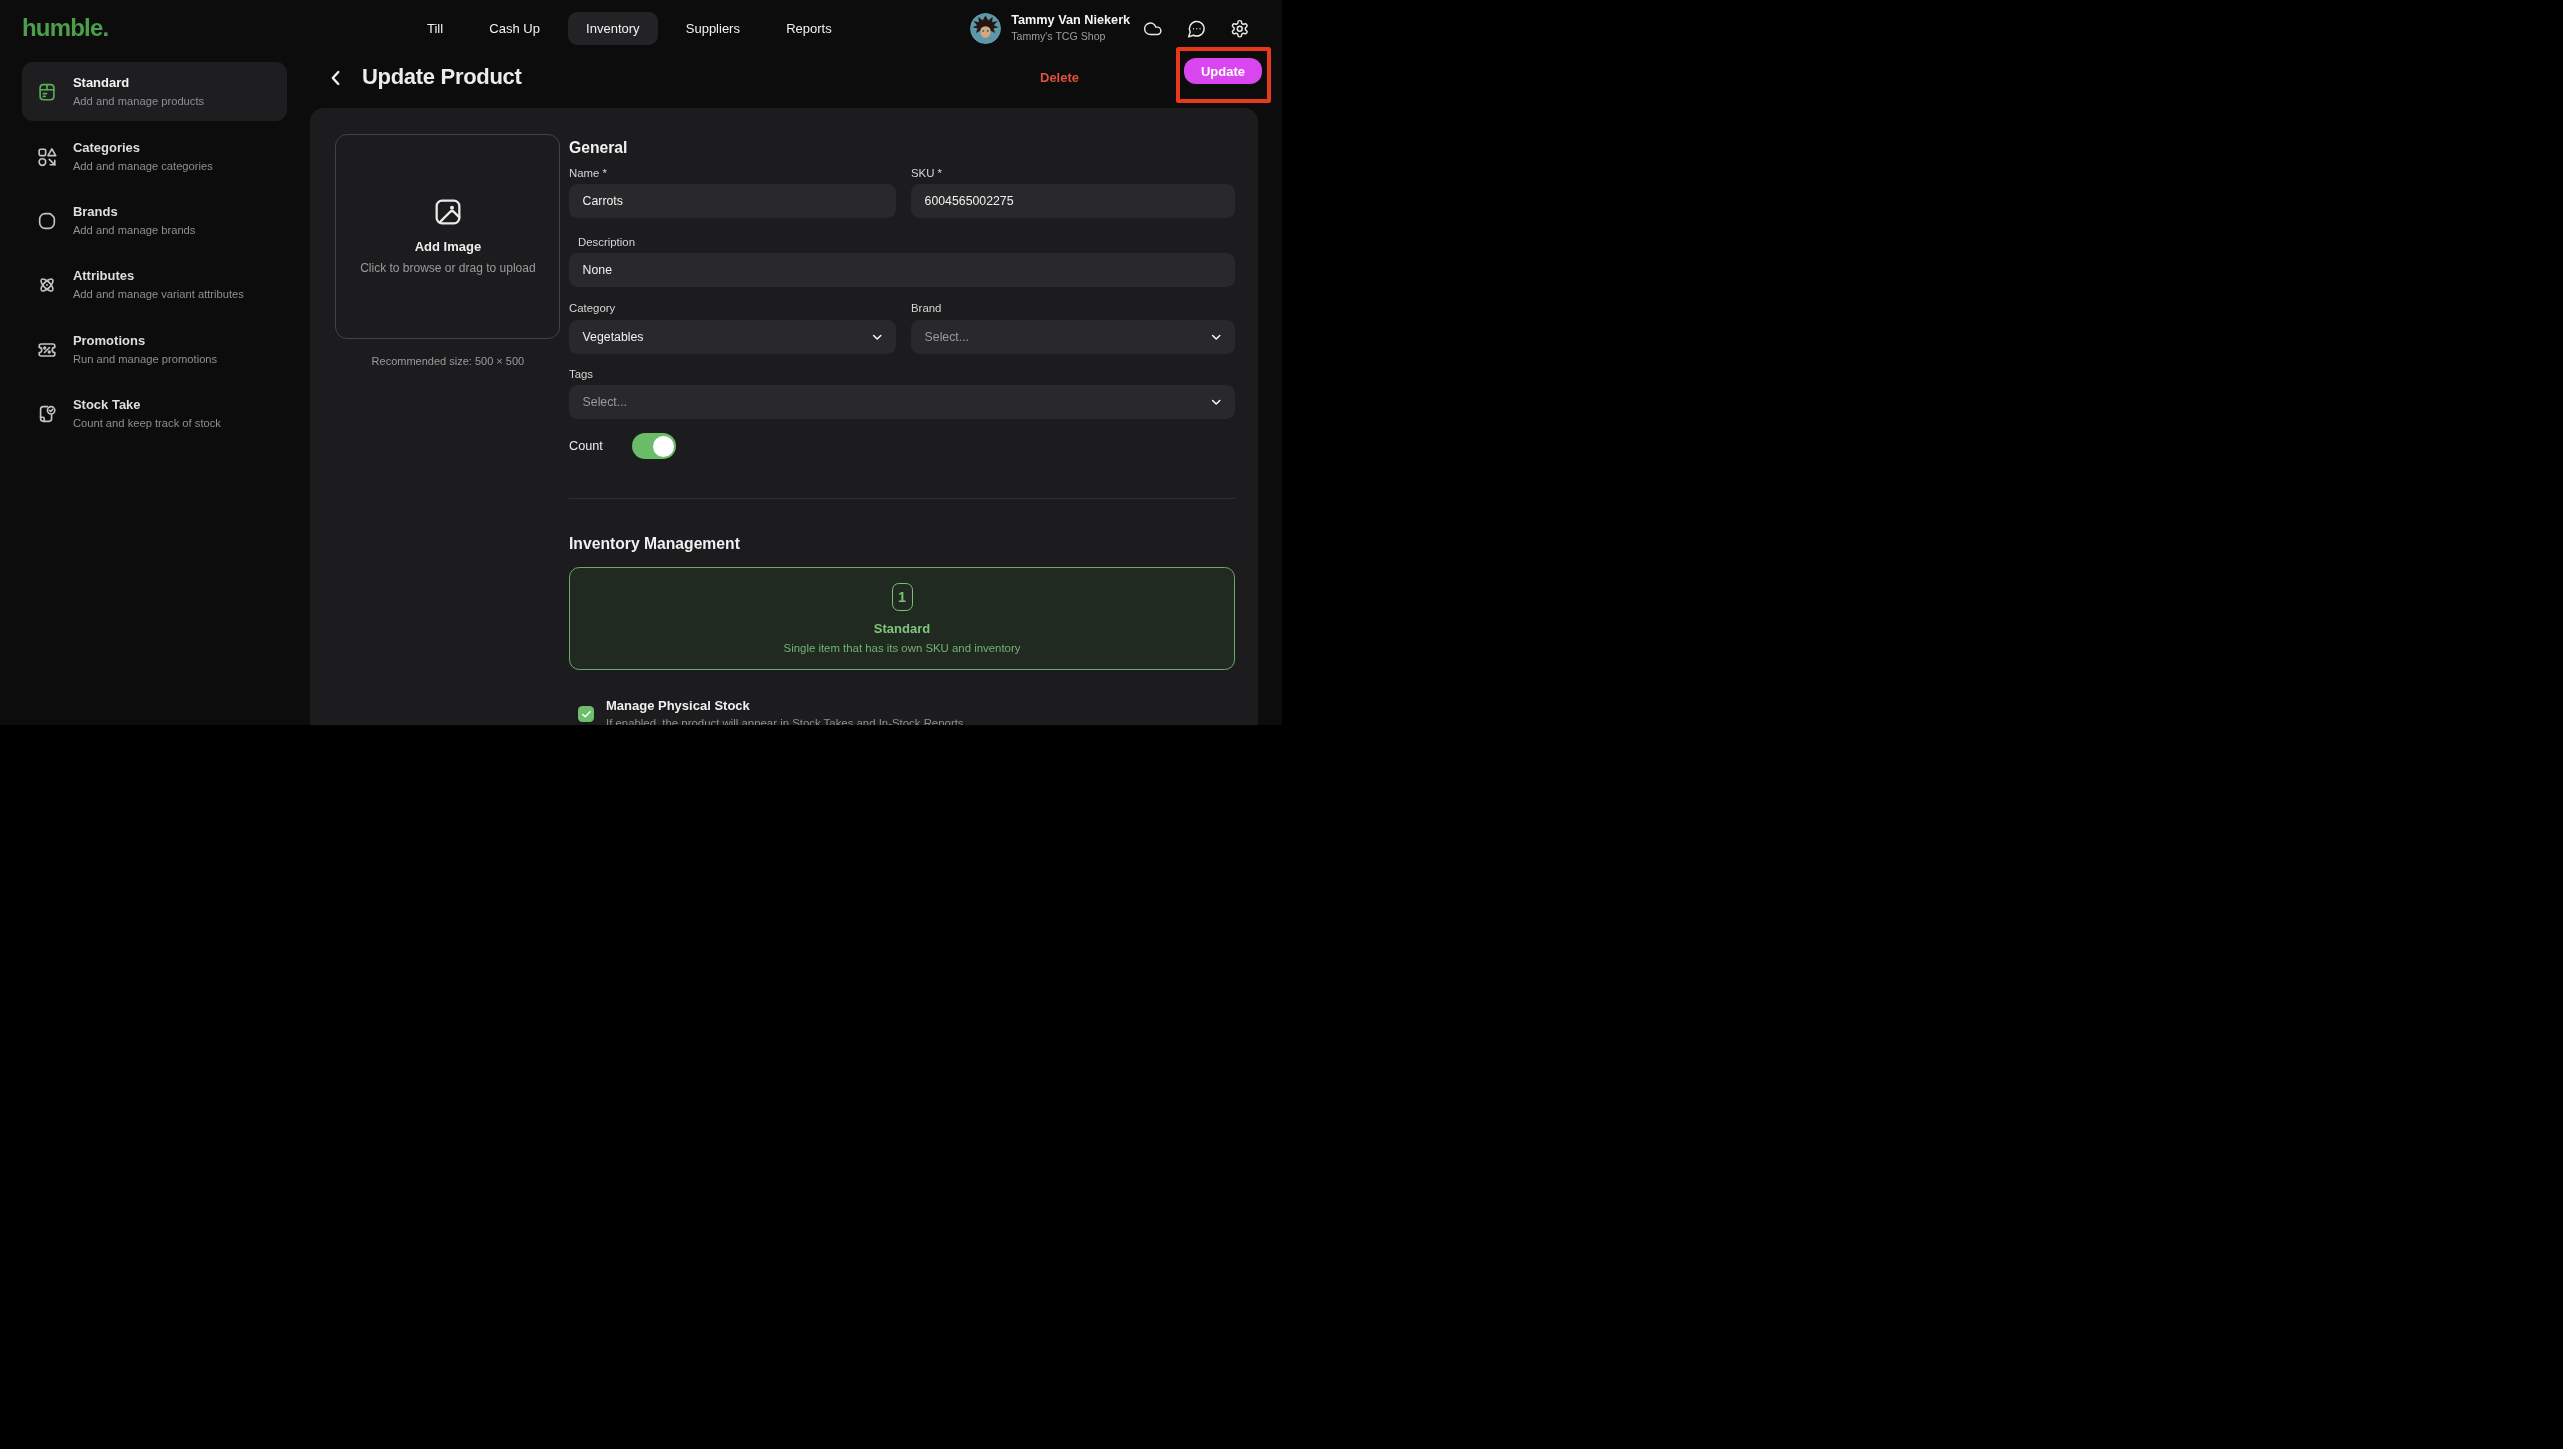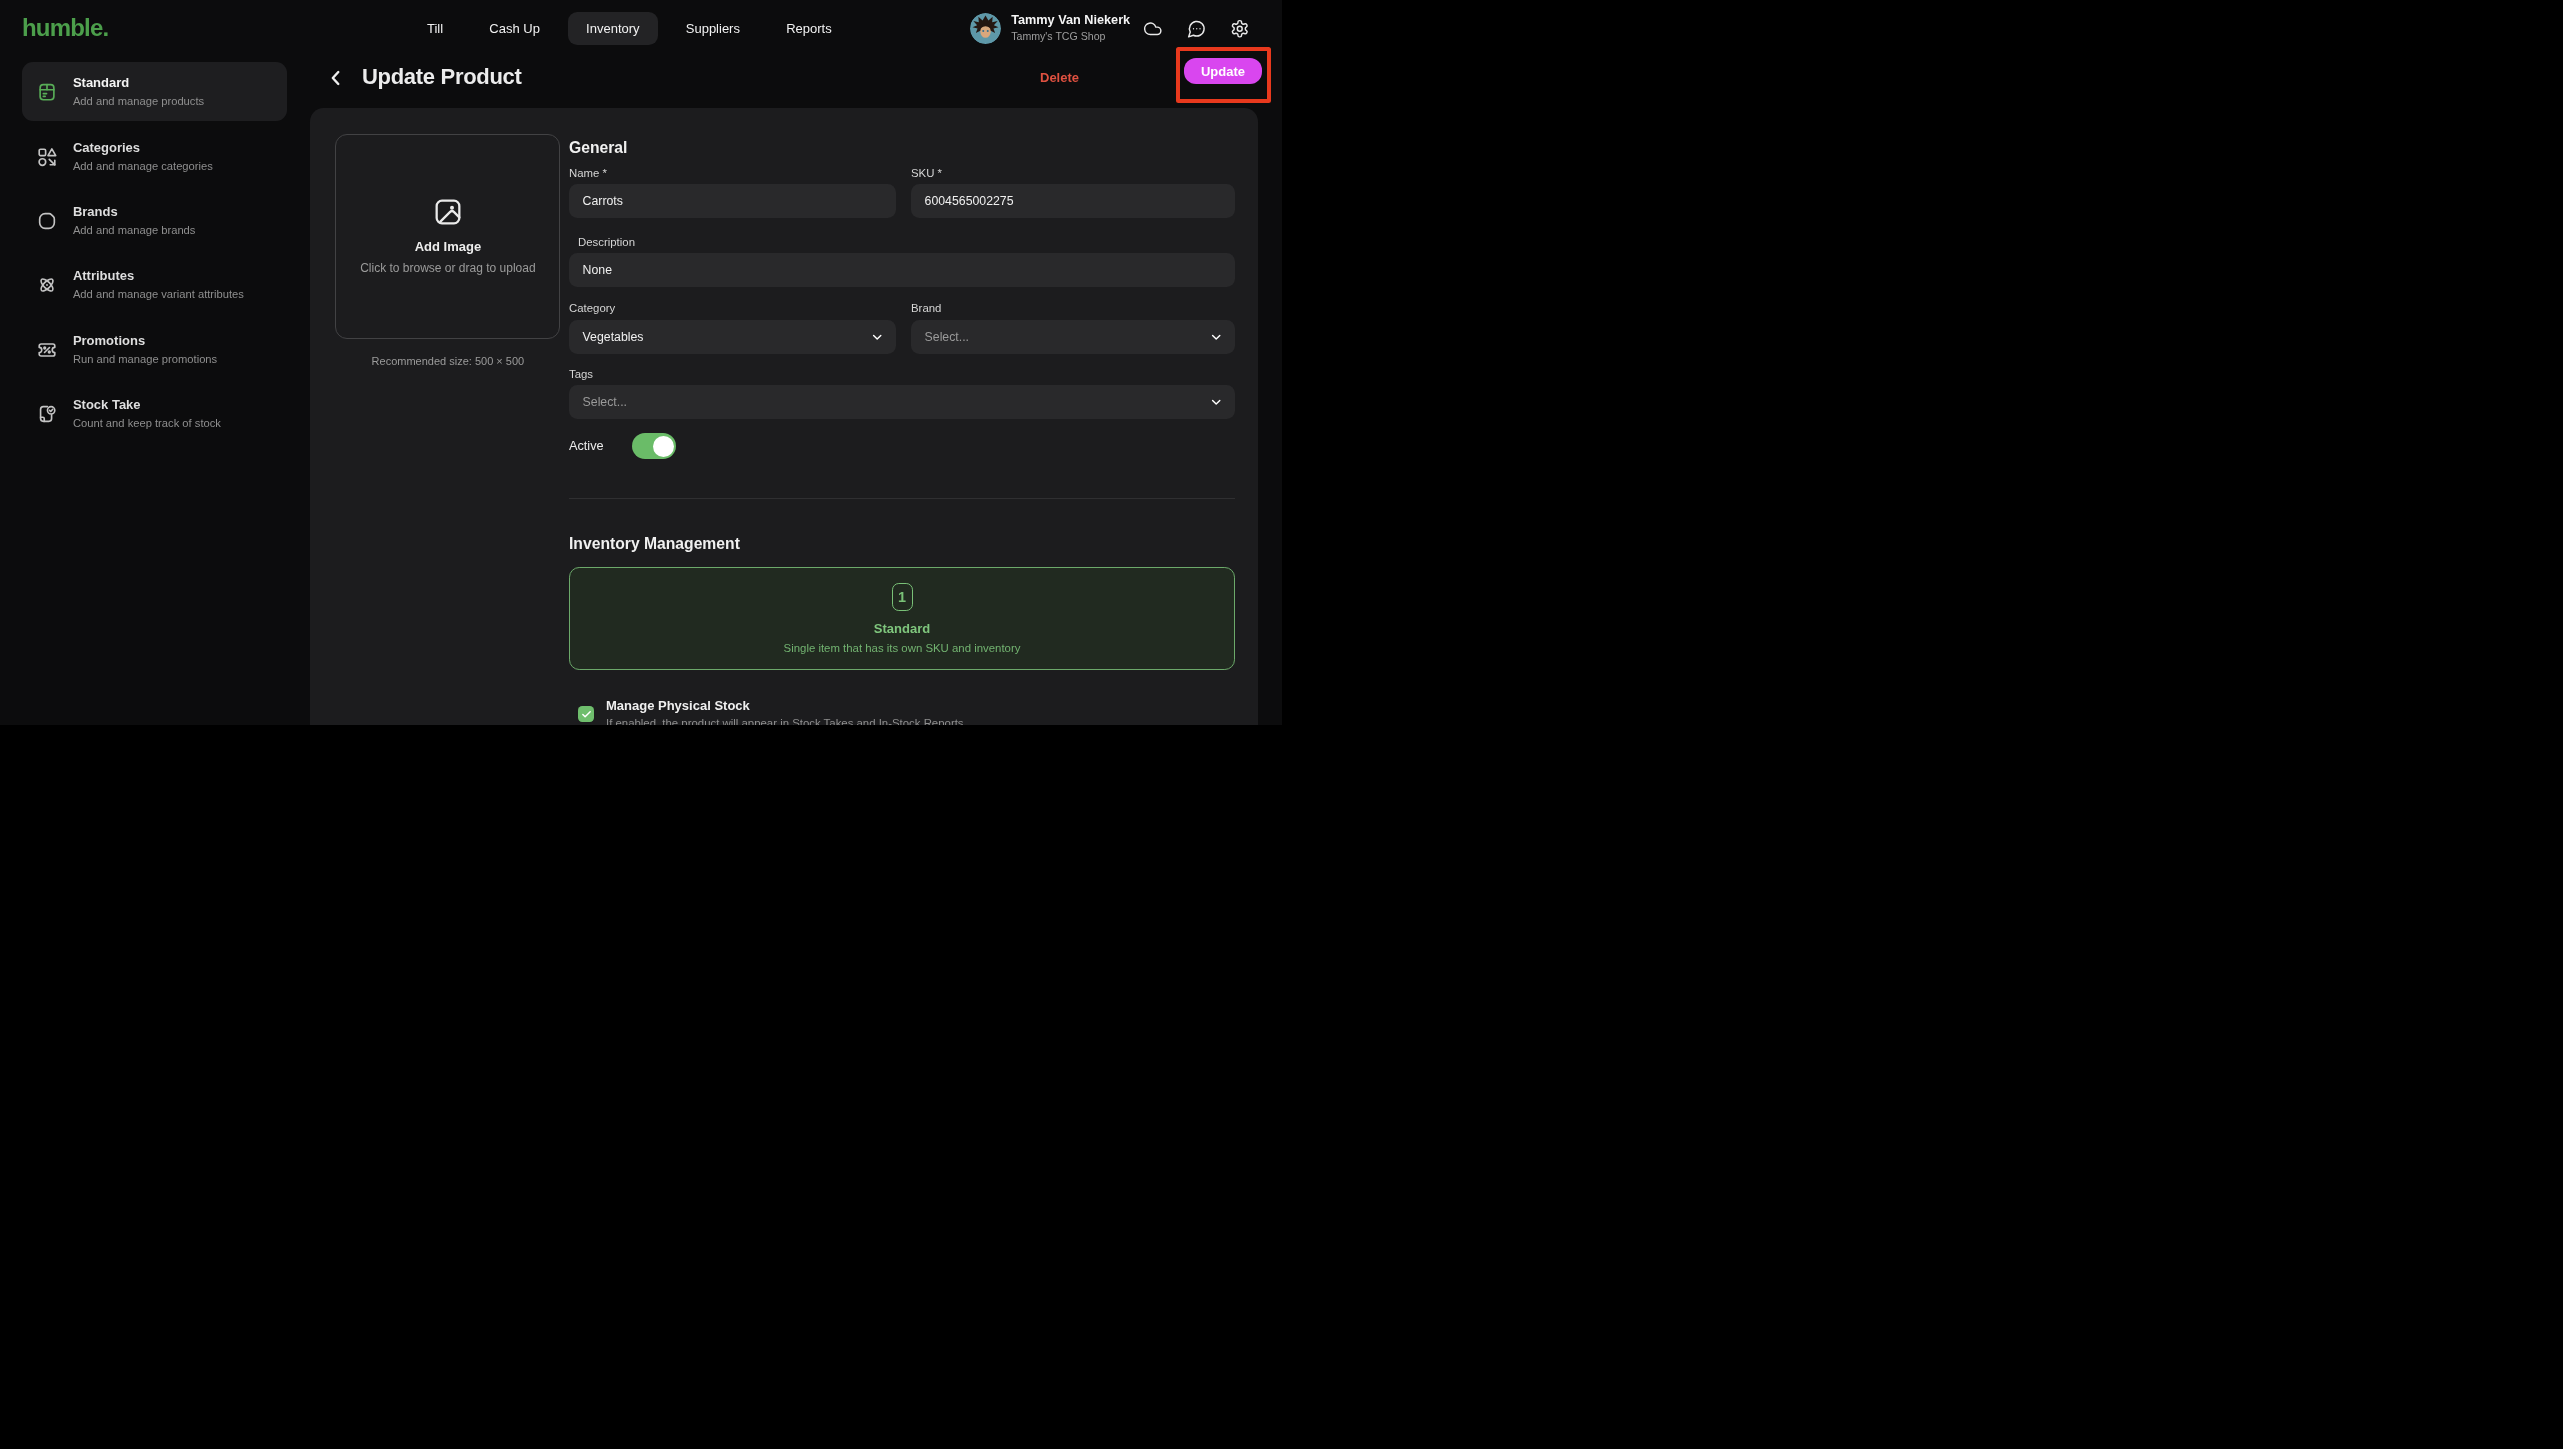--- a/index.html
+++ b/index.html
@@ -279,21 +279,21 @@
       <div class="f-label" style="left:0; top:260px;">Tags</div>
       <div class="f-select" style="left:0; top:277px; width:666px;">
         <span class="val placeholder">Select...</span>
         <span class="chev">
           <svg viewBox="0 0 24 24" fill="none" stroke="currentColor" stroke-width="2.4" stroke-linecap="round" stroke-linejoin="round">
               <polyline points="6 9.2 12 15 18 9.2"></polyline>
             </svg>
         </span>
       </div>
 
-      <div class="active-label">Active</div>
+      <div class="active-label">Count</div>
       <div class="toggle">
         <div class="knob"></div>
       </div>
 
       <div class="divider"></div>
 
       <div class="sec-h" style="left:0; top:427px;">Inventory Management</div>
 
       <div class="type-box">
         <div class="type-badge">1</div>

